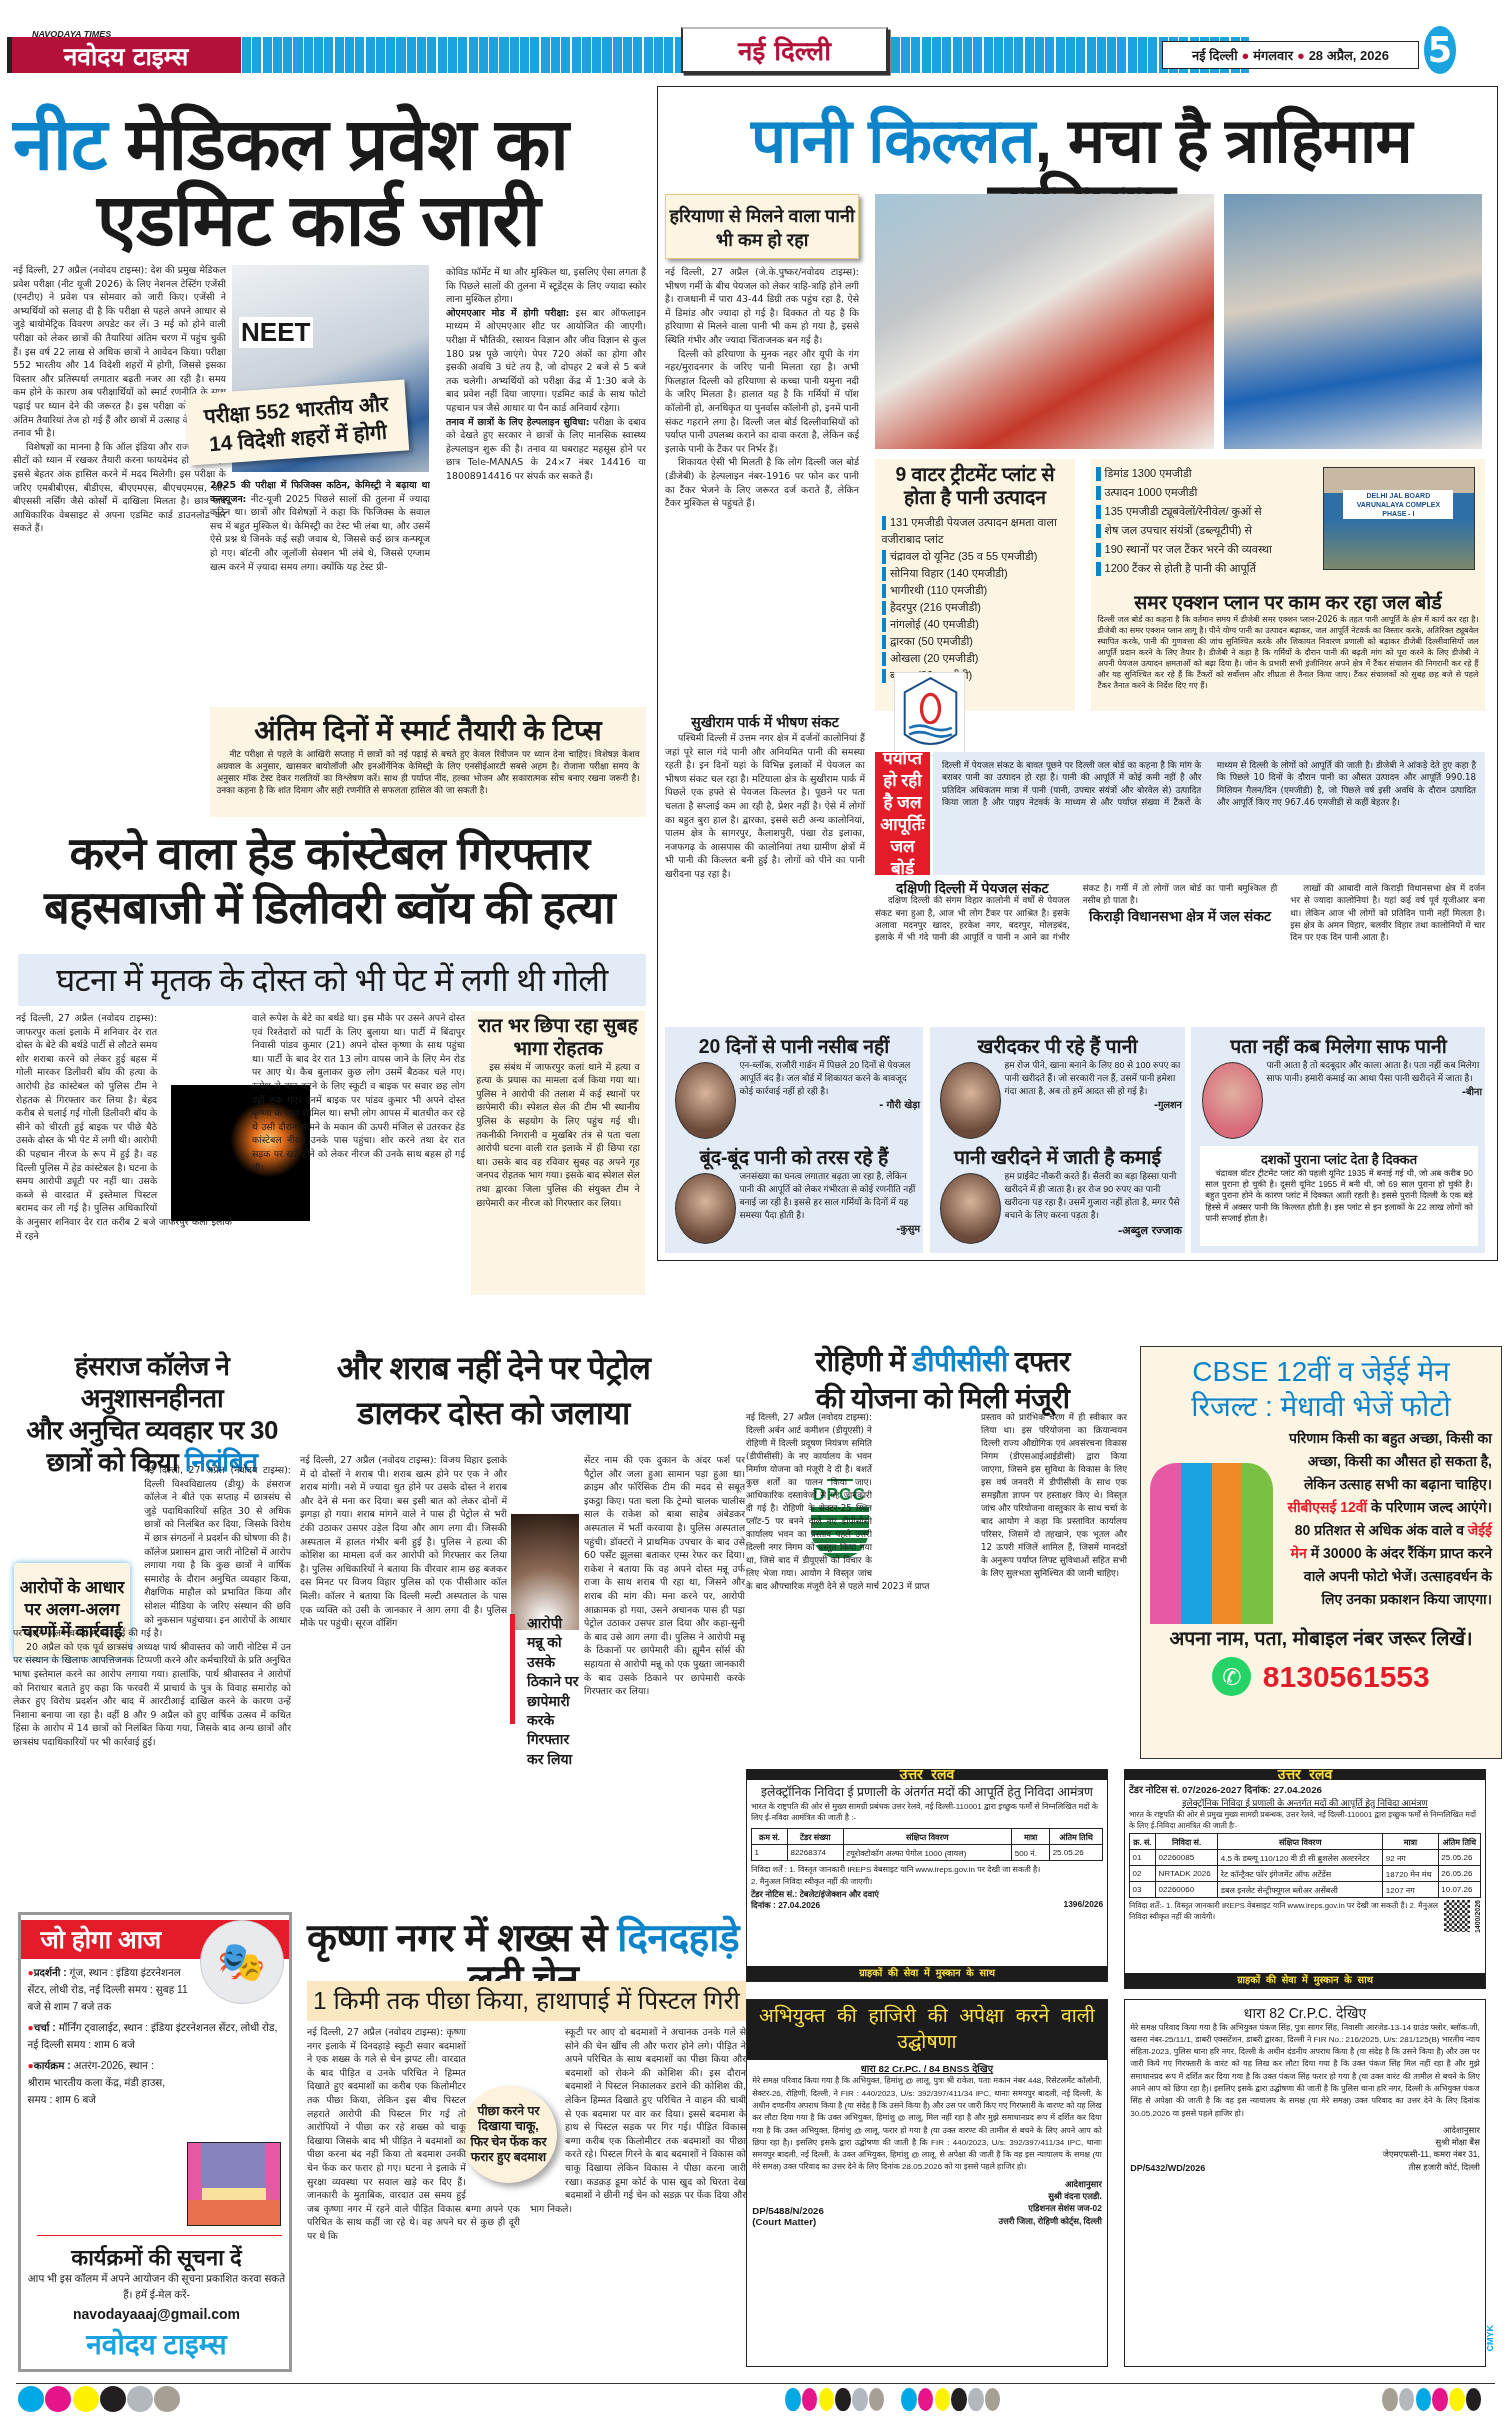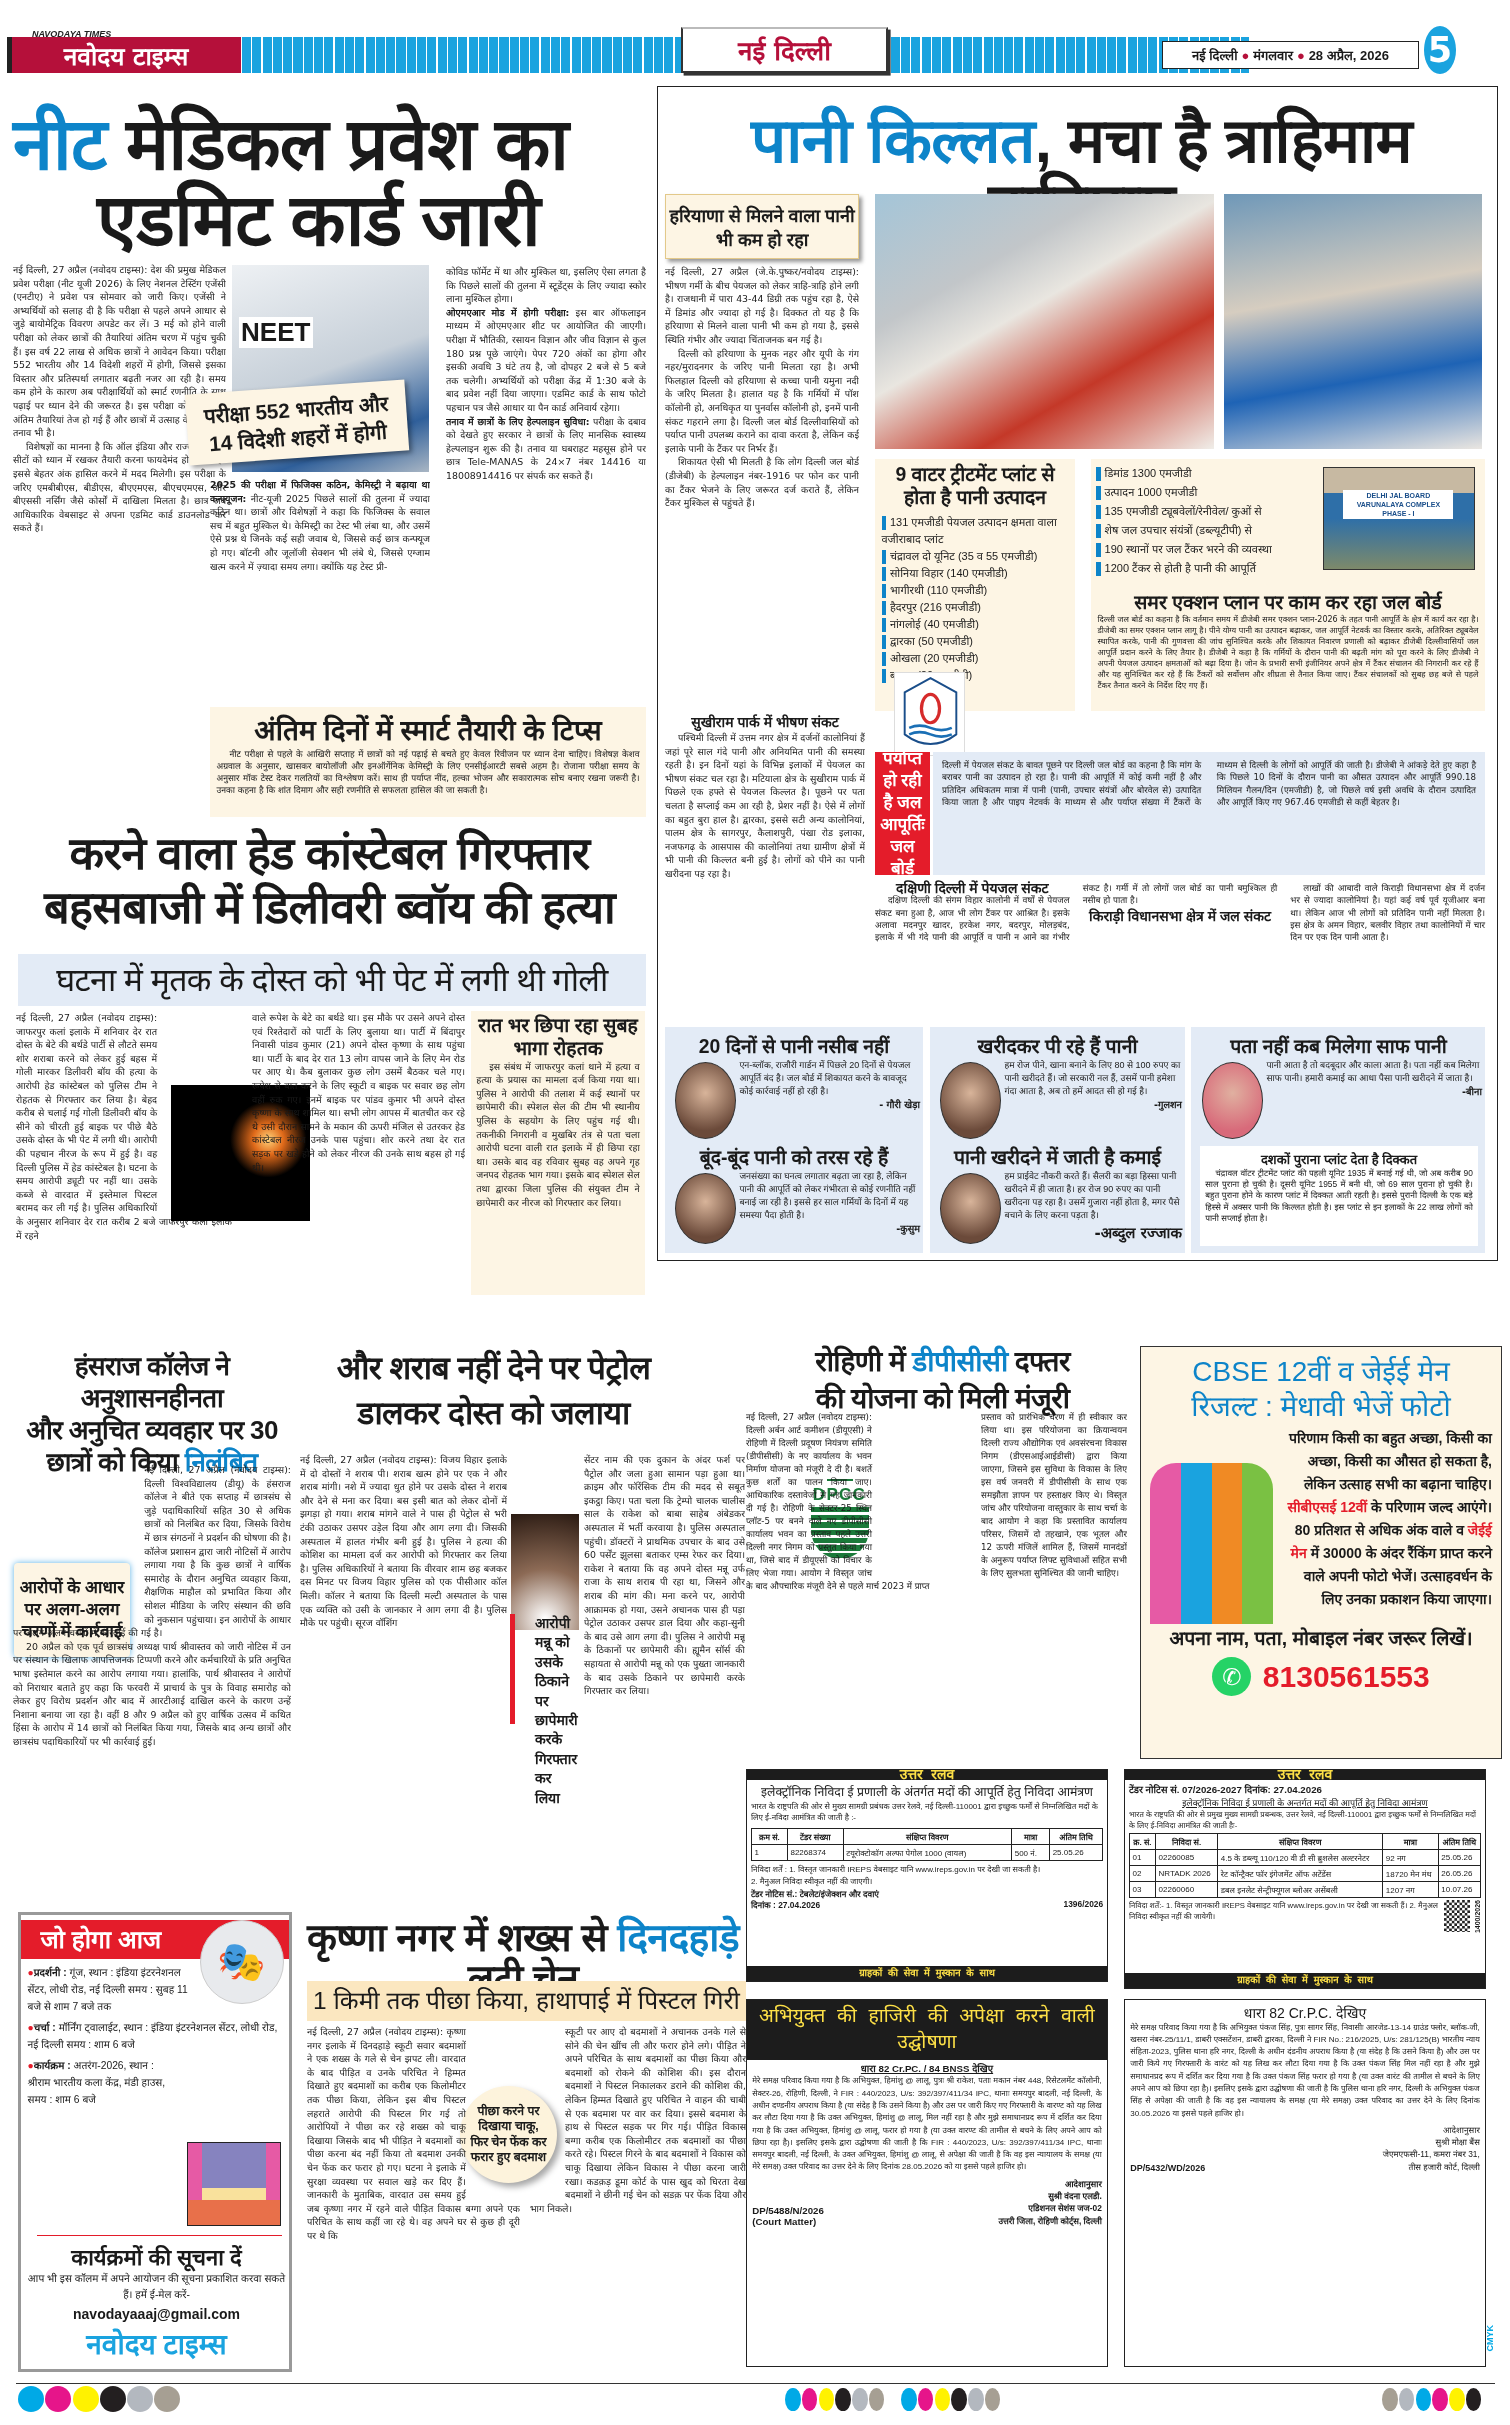--- a/index.html
+++ b/index.html
@@ -161,21 +161,21 @@
 <div class="abs" style="left:668px;top:1143px;width:252px">
   <div class="box-title" style="font-size:19.4px">बूंद-बूंद पानी को तरस रहे हैं</div>
   <div class="circle-photo" style="float:left;width:61px;height:71px;margin:2.6px 3.9px 0 6.5px"></div>
   <p style="font-size:9px;line-height:13px;font-family:'Liberation Sans',sans-serif">जनसंख्या का घनत्व लगातार बढ़ता जा रहा है, लेकिन पानी की आपूर्ति को लेकर गंभीरता से कोई रणनीति नहीं बनाई जा रही है। इससे हर साल गर्मियों के दिनों में यह समस्या पैदा होती है।</p>
   <div style="text-align:right;font-weight:bold;font-size:9.7px">-कुसुम</div>
 </div>
 <div class="abs" style="left:933px;top:1143px;width:249px">
   <div class="box-title" style="font-size:19.4px">पानी खरीदने में जाती है कमाई</div>
   <div class="circle-photo" style="float:left;width:61px;height:71px;margin:2.6px 3.9px 0 6.5px"></div>
   <p style="font-size:9px;line-height:13px;font-family:'Liberation Sans',sans-serif">हम प्राईवेट नौकरी करते हैं। सैलरी का बड़ा हिस्सा पानी खरीदने में ही जाता है। हर रोज 90 रुपए का पानी खरीदना पड़ रहा है। उसमें गुजारा नहीं होता है, मगर पैसे बचाने के लिए करना पड़ता है।</p>
-  <div style="text-align:right;font-weight:bold;font-size:15px">-अब्दुल रज्जाक</div>
+  <div style="text-align:right;font-weight:bold;font-size:11px">-अब्दुल रज्जाक</div>
 </div>
 <div class="abs" style="left:1200px;top:1146px;width:278px;height:100px;background:#fff;padding:3.9px 5.2px">
   <div class="box-title" style="font-size:13px">दशकों पुराना प्लांट देता है दिक्कत</div>
   <p style="font-size:8.4px;line-height:11.3px;text-align:justify;text-indent:10.3px;font-family:'Liberation Sans',sans-serif">चंद्रावल वॉटर ट्रीटमेंट प्लांट की पहली यूनिट 1935 में बनाई गई थी, जो अब करीब 90 साल पुराना हो चुकी है। दूसरी यूनिट 1955 में बनी थी, जो 69 साल पुराना हो चुकी है। बहुत पुराना होने के कारण प्लांट में दिक्कत आती रहती है। इससे पुरानी दिल्ली के एक बड़े हिस्से में अक्सर पानी कि किल्लत होती है। इस प्लांट से इन इलाकों के 22 लाख लोगों को पानी सप्लाई होता है।</p>
 </div>
 
 <div class="abs h-xl" style="left:13px;top:827px;width:633px;font-size:45px;text-align:center;line-height:54px">
   <div>करने वाला हेड कांस्टेबल गिरफ्तार</div>
   <div>बहसबाजी में डिलीवरी ब्वॉय की हत्या</div>
 </div>
@@ -203,21 +203,21 @@
   <div style="float:left;width:126px;height:97px;margin:55px 5.2px 0 0"></div>
   <p>नई दिल्ली, 27 अप्रैल (नवोदय टाइम्स): दिल्ली विश्वविद्यालय (डीयू) के हंसराज कॉलेज ने बीते एक सप्ताह में छात्रसंघ से जुड़े पदाधिकारियों सहित 30 से अधिक छात्रों को निलंबित कर दिया, जिसके विरोध में छात्र संगठनों ने प्रदर्शन की घोषणा की है। कॉलेज प्रशासन द्वारा जारी नोटिसों में आरोप लगाया गया है कि कुछ छात्रों ने वार्षिक समारोह के दौरान अनुचित व्यवहार किया, शैक्षणिक माहौल को प्रभावित किया और सोशल मीडिया के जरिए संस्थान की छवि को नुकसान पहुंचाया। इन आरोपों के आधार पर अलग-अलग चरणों में कार्रवाई की गई है।</p>
   <p style="text-indent:13px">20 अप्रैल को एक पूर्व छात्रसंघ अध्यक्ष पार्थ श्रीवास्तव को जारी नोटिस में उन पर संस्थान के खिलाफ आपत्तिजनक टिप्पणी करने और कर्मचारियों के प्रति अनुचित भाषा इस्तेमाल करने का आरोप लगाया गया। हालांकि, पार्थ श्रीवास्तव ने आरोपों को निराधार बताते हुए कहा कि फरवरी में प्राचार्य के पुत्र के विवाह समारोह को लेकर हुए विरोध प्रदर्शन और बाद में आरटीआई दाखिल करने के कारण उन्हें निशाना बनाया जा रहा है। वहीं 8 और 9 अप्रैल को हुए वार्षिक उत्सव में कथित हिंसा के आरोप में 14 छात्रों को निलंबित किया गया, जिसके बाद अन्य छात्रों और छात्रसंघ पदाधिकारियों पर भी कार्रवाई हुई।</p>
 </div>
 
 <div class="abs h-xl" style="left:300px;top:1346px;width:387px;font-size:32px;text-align:center;line-height:45px">
   <div>और शराब नहीं देने पर पेट्रोल</div>
   <div>डालकर दोस्त को जलाया</div>
 </div>
 <div class="abs" style="left:511px;top:1514px;width:68px;height:116px;background:radial-gradient(circle at 50% 90%,#fff,#8c6a55 45%,#2a1a12)"></div>
-<div class="abs" style="left:510px;top:1614px;width:70px;height:110px;border-left:5.2px solid #e41c2a;padding-left:20px;font-size:14px;font-weight:bold;font-family:'Liberation Sans',sans-serif;line-height:19.4px">आरोपी मन्नू को उसके ठिकाने पर छापेमारी करके गिरफ्तार कर लिया</div>
+<div class="abs" style="left:510px;top:1614px;width:70px;height:110px;border-left:5.2px solid #e41c2a;padding-left:12px;font-size:14px;font-weight:bold;font-family:'Liberation Sans',sans-serif;line-height:19.4px">आरोपी मन्नू को उसके ठिकाने पर छापेमारी करके गिरफ्तार कर लिया</div>
 <div class="abs body" style="left:300px;top:1453px;width:207px;height:426px;overflow:hidden">
   <p>नई दिल्ली, 27 अप्रैल (नवोदय टाइम्स): विजय विहार इलाके में दो दोस्तों ने शराब पी। शराब खत्म होने पर एक ने और शराब मांगी। नशे में ज्यादा धुत होने पर उसके दोस्त ने शराब और देने से मना कर दिया। बस इसी बात को लेकर दोनों में झगड़ा हो गया। शराब मांगने वाले ने पास ही पेट्रोल से भरी टंकी उठाकर उसपर उड़ेल दिया और आग लगा दी। जिसकी अस्पताल में हालत गंभीर बनी हुई है। पुलिस ने हत्या की कोशिश का मामला दर्ज कर आरोपी को गिरफ्तार कर लिया है। पुलिस अधिकारियों ने बताया कि वीरवार शाम छह बजकर दस मिनट पर विजय विहार पुलिस को एक पीसीआर कॉल मिली। कॉलर ने बताया कि दिल्ली मल्टी अस्पताल के पास एक व्यक्ति को उसी के जानकार ने आग लगा दी है। पुलिस मौके पर पहुंची। सूरज वॉशिंग</p>
 </div>
 <div class="abs body" style="left:584px;top:1453px;width:161px;height:426px;overflow:hidden">
   <p>सेंटर नाम की एक दुकान के अंदर फर्श पर पैट्रोल और जला हुआ सामान पड़ा हुआ था। क्राइम और फॉरेंसिक टीम की मदद से सबूत इकट्ठा किए। पता चला कि ट्रेम्पो चालक चालीस साल के राकेश को बाबा साहेब अंबेडकर अस्पताल में भर्ती करवाया है। पुलिस अस्पताल पहुंची। डॉक्टरों ने प्राथमिक उपचार के बाद उसे 60 पर्सेंट झुलसा बताकर एम्स रेफर कर दिया। राकेश ने बताया कि वह अपने दोस्त मन्नू उर्फ राजा के साथ शराब पी रहा था, जिसने और शराब की मांग की। मना करने पर, आरोपी आक्रामक हो गया, उसने अचानक पास ही पड़ा पेट्रोल उठाकर उसपर डाल दिया और कहा-सुनी के बाद उसे आग लगा दी। पुलिस ने आरोपी मन्नू के ठिकानों पर छापेमारी की। ह्यूमैन सॉर्स की सहायता से आरोपी मन्नू को एक पुख्ता जानकारी के बाद उसके ठिकाने पर छापेमारी करके गिरफ्तार कर लिया।</p>
 </div>
 
 <div class="abs h-xl" style="left:752px;top:1343px;width:381px;font-size:28px;text-align:center;line-height:37px">
   <div><span>रोहिणी में</span> <span class="blue">डीपीसीसी</span> <span>दफ्तर</span></div>
   <div>की योजना को मिली मंजूरी</div>

